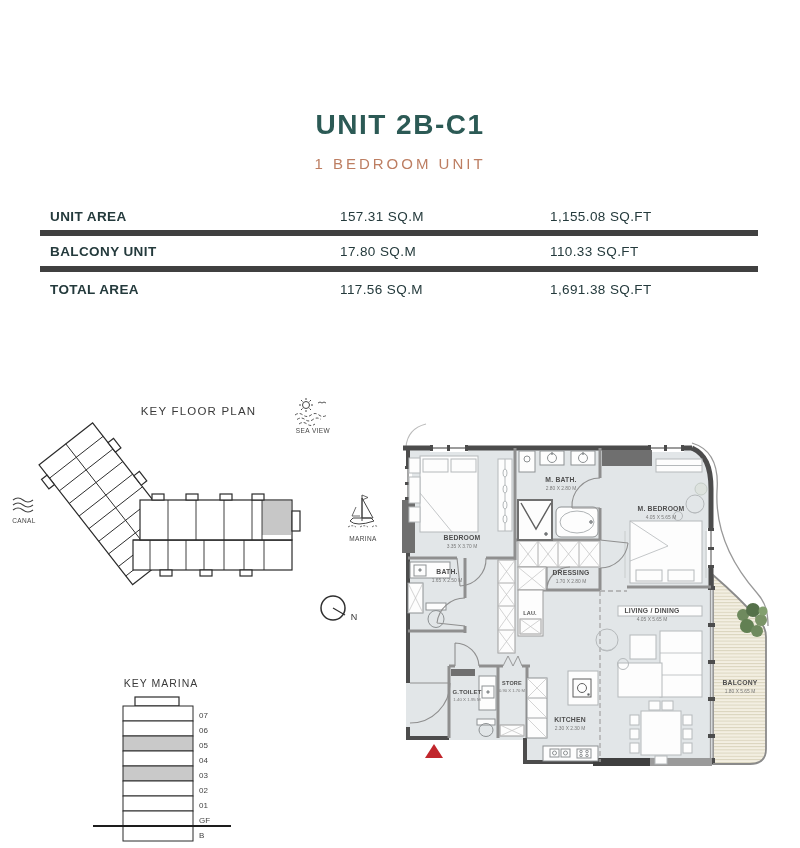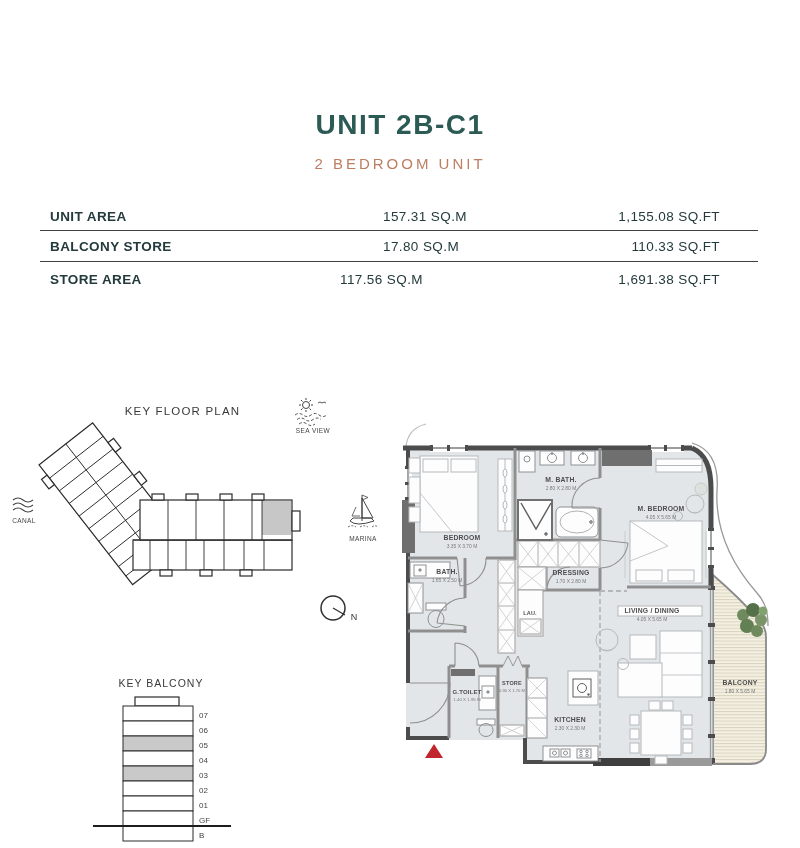--- a/index.html
+++ b/index.html
@@ -4,61 +4,61 @@
 <style>
   html,body{margin:0;padding:0;background:#fff;}
   .page{position:relative;width:800px;height:848px;background:#ffffff;overflow:hidden;
         font-family:"Liberation Sans",sans-serif;margin-top:23px;}
   .title{position:absolute;top:86px;left:0;width:800px;text-align:center;
          font-size:28px;font-weight:bold;letter-spacing:1.5px;color:#2c5a55;}
   .subtitle{position:absolute;top:132px;left:0;width:800px;text-align:center;
          font-size:15px;letter-spacing:3px;color:#bd7e62;}
   .area-table{position:absolute;top:179px;left:40px;width:718px;color:#243a3c;}
   .arow{display:flex;align-items:center;}
-  .arow.b{border-bottom:1px solid #404040;gap:43px;}
+  .arow.b{border-bottom:6px solid #404040;}
   .r1{height:28px;} .r2{height:30px;} .r3{height:34px;}
   .acell{font-size:13.5px;letter-spacing:.4px;}
   .alabel{width:290px;padding-left:10px;font-weight:bold;}
   .asqm{flex:1;}
-  .asqft{width:170px;text-align:right;padding-right:38px;}
-  .kfp-title{position:absolute;top:382px;left:100px;width:165px;text-align:center;
+  .asqft{width:170px;padding-right:38px;}
+  .kfp-title{position:absolute;top:382px;left:116px;width:165px;text-align:center;
          font-size:11.5px;letter-spacing:1.2px;color:#3a3a3a;}
   .ks-title{position:absolute;top:654px;left:111px;width:100px;text-align:center;
          font-size:10.5px;letter-spacing:1px;color:#3a3a3a;}
   svg{position:absolute;}
   svg text{font-family:"Liberation Sans",sans-serif;}
   .room-name{font-size:6.8px;font-weight:bold;fill:#4e4e4e;letter-spacing:.2px;}
   .room-dims{font-size:4.9px;fill:#7a7a7a;}
   .tiny-label{font-size:6.5px;fill:#444;letter-spacing:.4px;}
   .north-label{font-size:9px;fill:#333;}
   .floor-label{font-size:8px;fill:#444;}
   .thin{stroke:#2b2b2b;stroke-width:1.2;fill:#fff;}
   .thinline{stroke:#2b2b2b;stroke-width:.9;fill:none;}
 </style>
 </head>
 <body>
 
 <div class="page">
 
   <div class="title">UNIT 2B-C1</div>
-  <div class="subtitle">2 BEDROOM UNIT</div>
+  <div class="subtitle">1 BEDROOM UNIT</div>
 
   <div class="area-table">
     <div class="arow r1 b">
       <div class="acell alabel">UNIT AREA</div>
       <div class="acell asqm">157.31 SQ.M</div>
       <div class="acell asqft">1,155.08 SQ.FT</div>
     </div>
     <div class="arow r2 b">
-      <div class="acell alabel">BALCONY STORE</div>
+      <div class="acell alabel">BALCONY UNIT</div>
       <div class="acell asqm">17.80 SQ.M</div>
       <div class="acell asqft">110.33 SQ.FT</div>
     </div>
     <div class="arow r3">
-      <div class="acell alabel">STORE AREA</div>
+      <div class="acell alabel">TOTAL AREA</div>
       <div class="acell asqm">117.56 SQ.M</div>
       <div class="acell asqft">1,691.38 SQ.FT</div>
     </div>
   </div>
 
   <div class="kfp-title">KEY FLOOR PLAN</div>
 
   <svg style="left:0;top:370px" width="395" height="245" viewBox="0 370 395 245">
 
     <g stroke="#444" stroke-width="1.1" fill="none">
@@ -122,21 +122,21 @@
       <rect class="thin" x="252" y="471" width="12" height="6"></rect>
       <rect class="thin" x="292" y="488" width="8" height="20"></rect>
       <path class="thinline" d="M168,477 V517 M196,477 V517 M224,477 V517 M252,477 V517 M262,477 V517"></path>
       <path class="thinline" d="M150,517 V547 M168,517 V547 M186,517 V547 M204,517 V547 M224,517 V547 M244,517 V547 M264,517 V547"></path>
       <rect class="thin" x="160" y="547" width="12" height="6"></rect>
       <rect class="thin" x="200" y="547" width="12" height="6"></rect>
       <rect class="thin" x="240" y="547" width="12" height="6"></rect>
     </g>
   </svg>
 
-  <div class="ks-title">KEY BALCONY</div>
+  <div class="ks-title">KEY MARINA</div>
 
   <svg style="left:85px;top:668px" width="150" height="165" viewBox="0 0 150 165">
     <rect class="thin" x="50" y="6" width="44" height="9"></rect>
     <rect x="38" y="15" width="70" height="15" fill="#ffffff" stroke="#2b2b2b"></rect>
     <rect x="38" y="30" width="70" height="15" fill="#ffffff" stroke="#2b2b2b"></rect>
     <rect x="38" y="45" width="70" height="15" fill="#c9c9c9" stroke="#2b2b2b"></rect>
     <rect x="38" y="60" width="70" height="15" fill="#ffffff" stroke="#2b2b2b"></rect>
     <rect x="38" y="75" width="70" height="15" fill="#c9c9c9" stroke="#2b2b2b"></rect>
     <rect x="38" y="90" width="70" height="15" fill="#ffffff" stroke="#2b2b2b"></rect>
     <rect x="38" y="105" width="70" height="15" fill="#ffffff" stroke="#2b2b2b"></rect>

